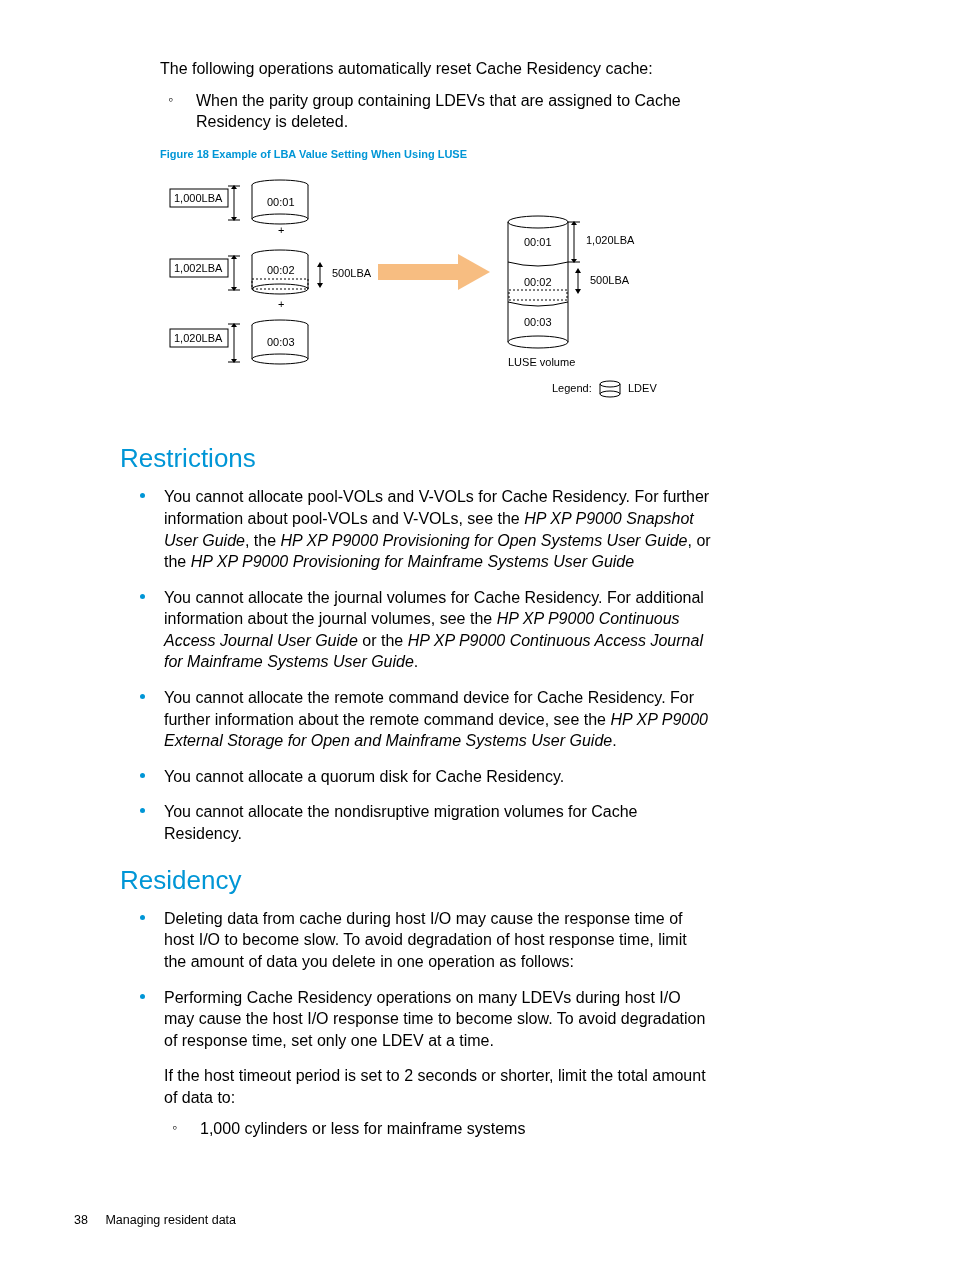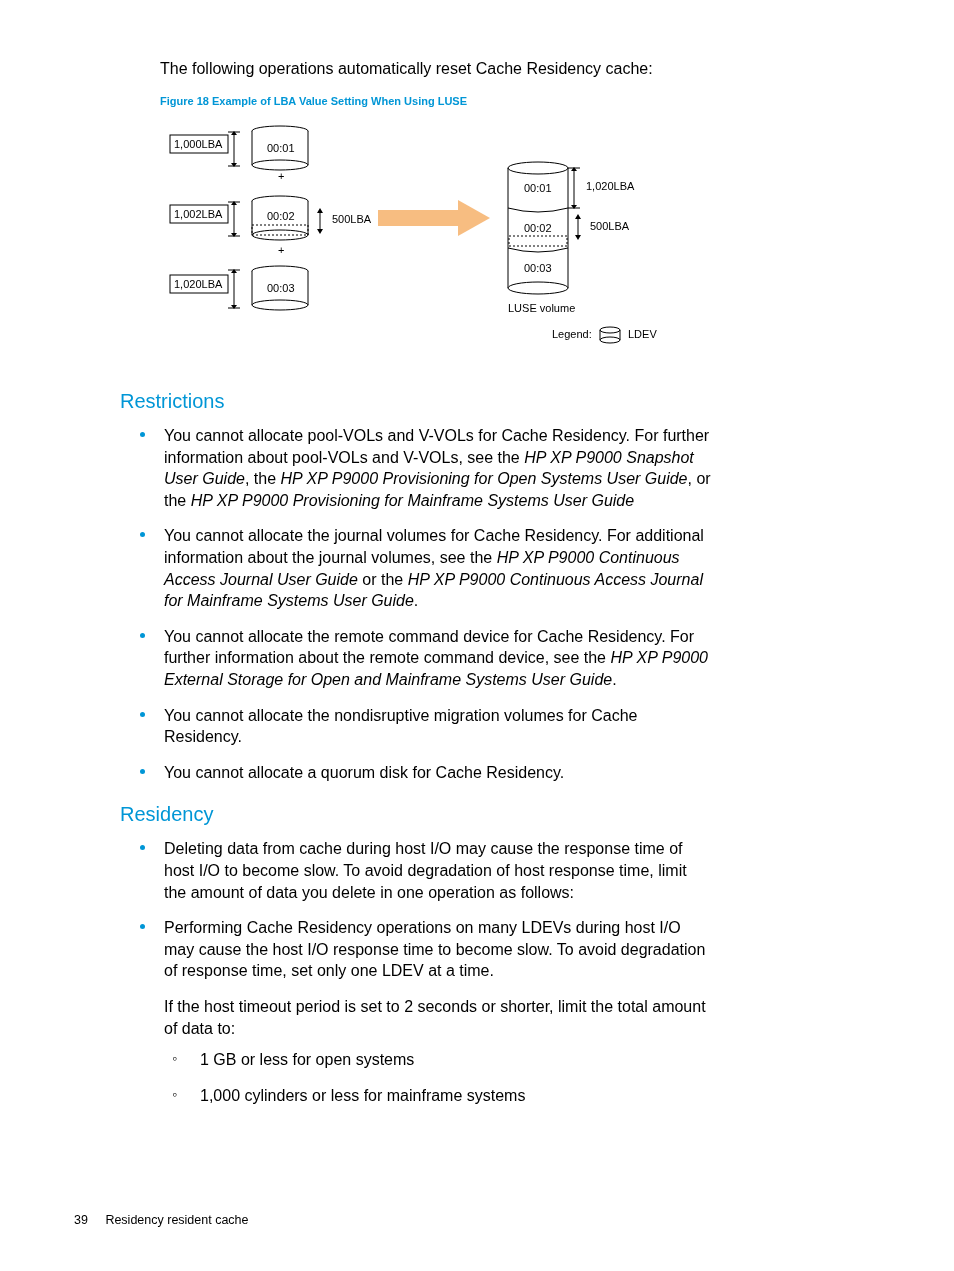--- a/index.html
+++ b/index.html
@@ -48,21 +48,21 @@
     margin: 6px 0 8px 40px;
     font-size: 11px;
   }
   .figure {
     margin: 4px 0 22px 40px;
     padding: 4px 0 0 0;
   }
   h2.section {
     color: #0096d6;
     font-weight: 400;
-    font-size: 20px;
+    font-size: 26px;
     margin: 18px 0 10px 0;
   }
   ul.bullets {
     list-style: none;
     margin: 0 0 10px 0;
     padding: 0 0 0 44px;
   }
   ul.bullets > li {
     position: relative;
     margin: 0 0 14px 0;
@@ -114,20 +114,21 @@
   .diag text { font-size: 11px; }
 </style>
 </head>
 <body>
 
 <div class="page">
 
   <p class="intro">The following operations automatically reset Cache Residency cache:</p>
 
   <ul class="circle">
+    <li>When the parity group containing LDEVs that are assigned to Cache Residency is deleted.</li>
   </ul>
 
   <div class="fig-caption">Figure 18 Example of LBA Value Setting When Using LUSE</div>
 
   <div class="figure">
     <svg class="diag" width="520" height="240" viewBox="0 0 520 240">
 
       <defs>
         <g id="cyl">
           <ellipse cx="30" cy="5" rx="28" ry="5" fill="#fff" stroke="#000"></ellipse>
@@ -215,32 +216,31 @@
       <ellipse cx="450" cy="220" rx="10" ry="3" fill="#fff" stroke="#000"></ellipse>
       <text x="468" y="218">LDEV</text>
     </svg>
   </div>
 
   <h2 class="section">Restrictions</h2>
   <ul class="bullets" id="restrictions-list">
       <li>You cannot allocate pool-VOLs and V-VOLs for Cache Residency. For further information about pool-VOLs and V-VOLs, see the <span class="italic">HP XP P9000 Snapshot User Guide</span>, the <span class="italic">HP XP P9000 Provisioning for Open Systems User Guide</span>, or the <span class="italic">HP XP P9000 Provisioning for Mainframe Systems User Guide</span></li>
       <li>You cannot allocate the journal volumes for Cache Residency. For additional information about the journal volumes, see the <span class="italic">HP XP P9000 Continuous Access Journal User Guide</span> or the <span class="italic">HP XP P9000 Continuous Access Journal for Mainframe Systems User Guide</span>.</li>
       <li>You cannot allocate the remote command device for Cache Residency. For further information about the remote command device, see the <span class="italic">HP XP P9000 External Storage for Open and Mainframe Systems User Guide</span>.</li>
+      <li>You cannot allocate a quorum disk for Cache Residency.</li>
       <li>You cannot allocate the nondisruptive migration volumes for Cache Residency.</li>
-      <li>You cannot allocate a quorum disk for Cache Residency.</li>
     </ul>
 
   <h2 class="section">Residency</h2>
   <ul class="bullets" id="guidelines-list">
       <li>Deleting data from cache during host I/O may cause the response time of host I/O to become slow. To avoid degradation of host response time, limit the amount of data you delete in one operation as follows:</li>
       <li>Performing Cache Residency operations on many LDEVs during host I/O may cause the host I/O response time to become slow. To avoid degradation of response time, set only one LDEV at a time.</li>
     </ul>
   <p class="subpara">If the host timeout period is set to 2 seconds or shorter, limit the total amount of data to:</p>
   <ul class="inner-circle">
-    <li>1 GB or less for open systems</li>
     <li>1,000 cylinders or less for mainframe systems</li>
   </ul>
 
   <div class="footer">
-    <span class="pn">39</span>
-    <span>Residency resident cache</span>
+    <span class="pn">38</span>
+    <span>Managing resident data</span>
   </div>
 </div>
 
 </body></html>

